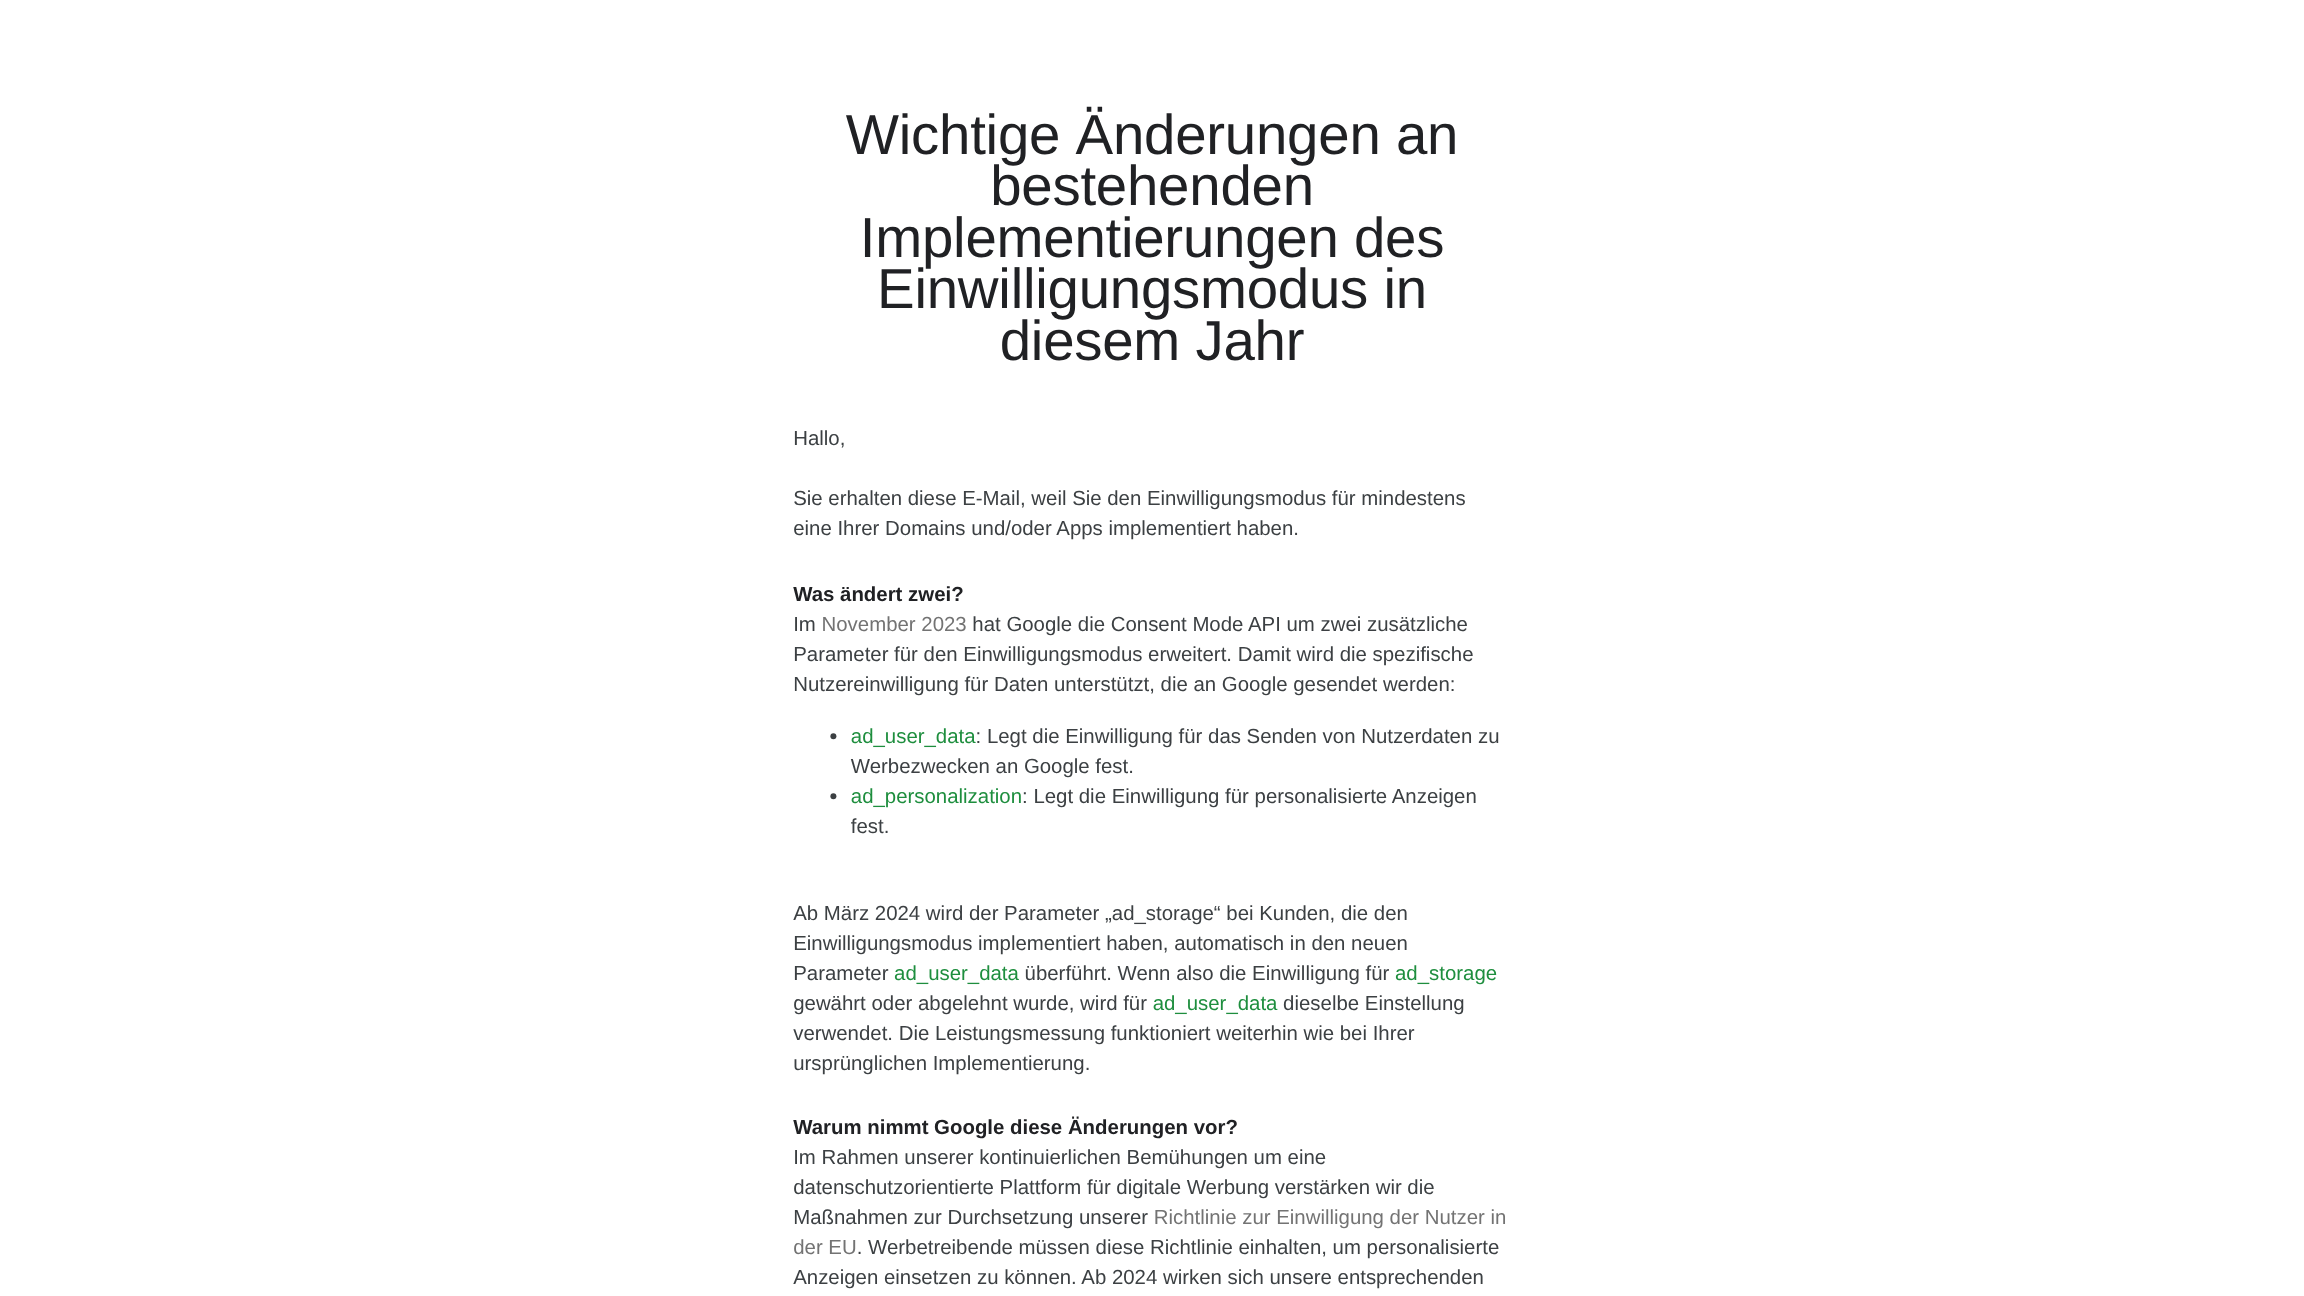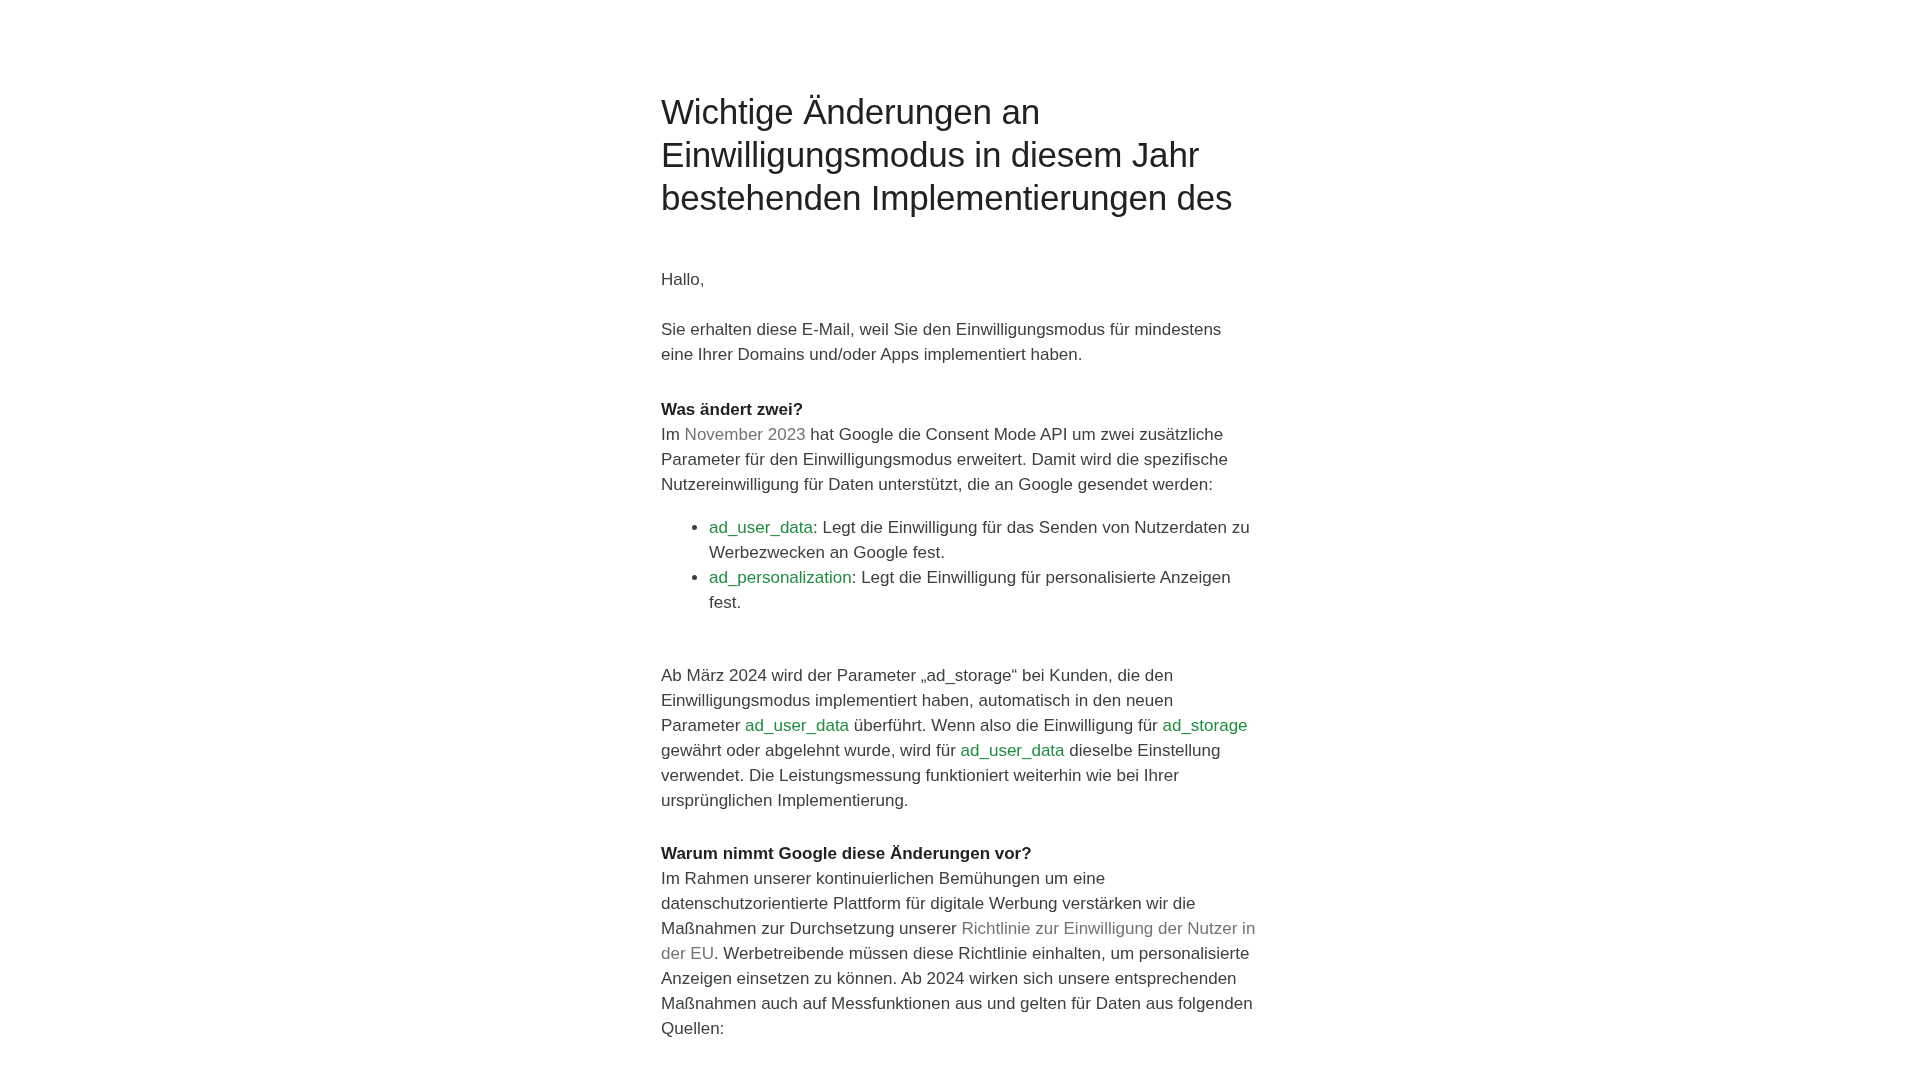--- a/index.html
+++ b/index.html
@@ -17,22 +17,23 @@
   }
   .email-column {
     width: 598px;
     margin: 0 auto;
     padding-top: 90px;
     color: #3c4043;
     font-size: 17px;
     line-height: 25px;
   }
   .email-title {
+    text-align: center;
     color: #202124;
-    font-size: 35px;
+    font-size: 47px;
     line-height: 43px;
     font-weight: 400;
     letter-spacing: -0.2px;
     margin: 0 0 48px 0;
   }
   .para { margin: 0 10px 25px 0; }
   .para:last-child { margin-bottom: 0; }
   .section { margin-top: 30px; }
   .section-heading {
     font-weight: 700;
@@ -56,22 +57,22 @@
   }
 </style>
 </head>
 <body>
 
 <div class="page">
   <div class="email-column">
 
     <h1 class="email-title">
       <div>Wichtige Änderungen an</div>
+      <div>bestehenden Implementierungen des</div>
       <div>Einwilligungsmodus in diesem Jahr</div>
-      <div>bestehenden Implementierungen des</div>
     </h1>
 
     <p class="para">Hallo,</p>
 
     <p class="para">Sie erhalten diese E-Mail, weil Sie den Einwilligungsmodus für mindestens eine Ihrer Domains und/oder Apps implementiert haben.</p>
 
     <div class="section">
       <div class="section-heading">Was ändert zwei?</div>
       <div><span>Im </span><a class="link" href="#">November 2023</a><span> hat Google die Consent Mode API um zwei zusätzliche Parameter für den Einwilligungsmodus erweitert. Damit wird die spezifische Nutzereinwilligung für Daten unterstützt, die an Google gesendet werden:</span></div>
       <ul class="bullet-list">

